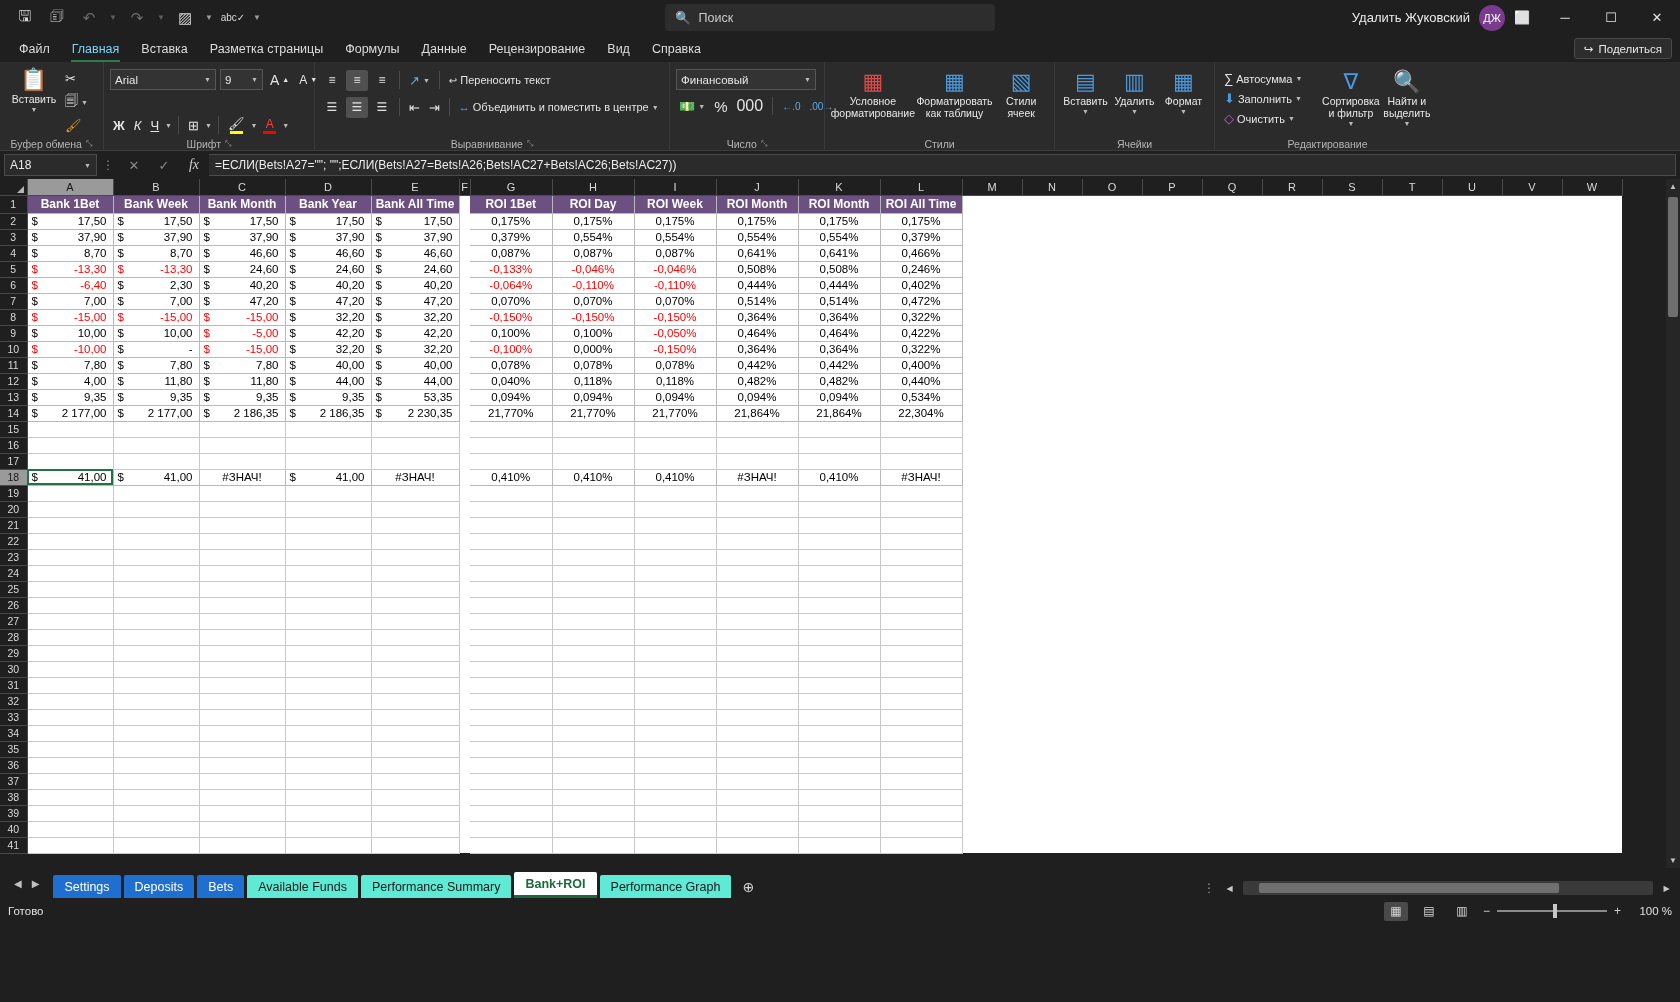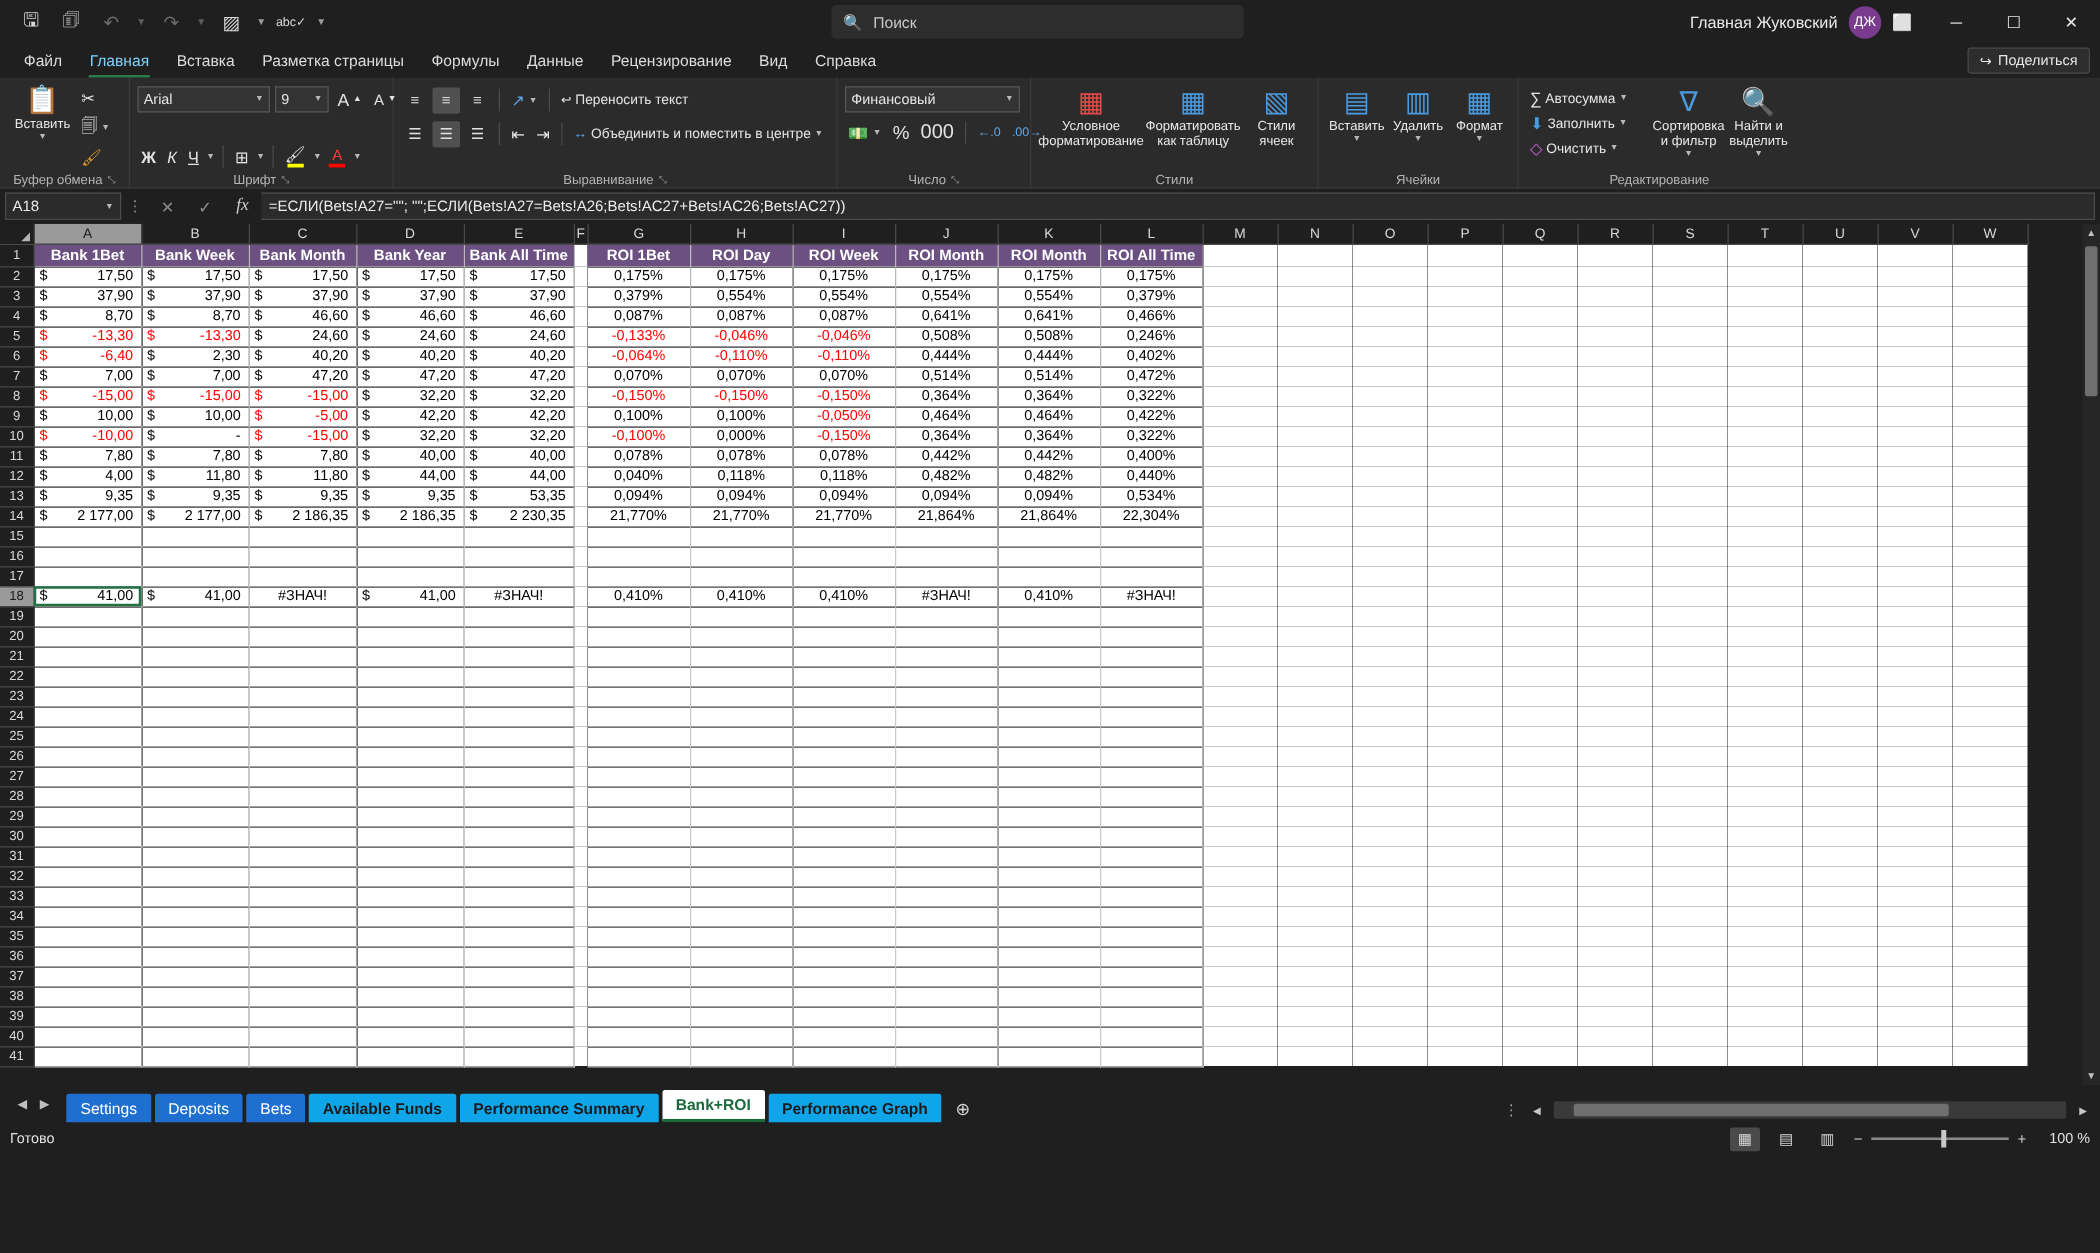--- a/index.html
+++ b/index.html
@@ -168,21 +168,21 @@
     padding-left: 6px; position: relative;
   }
   .navarrows { display: flex; align-items: center; height: 30px; gap: 10px; padding: 0 14px 0 8px; }
   .navarrows span { color: #c0c0c0; font-size: 10px; }
   .stab {
     height: 23px; padding: 0 11px; margin-right: 3px;
     display: flex; align-items: center; font-size: 12.5px;
     border-radius: 2px 2px 0 0;
   }
   .stab.blue { background: #1f6fd0; color: #ffffff; text-align: right; }
-  .stab.yellow { background: #0ea5e9; color: #1a1a1a; font-weight: bold; }
+  .stab.yellow { background: #5eead4; color: #1a1a1a; }
   .stab.active { background: #ffffff; color: #1a6a3c; font-weight: bold; border-bottom: 3px solid #1a6a3c; height: 26px; }
   .addsheet { width: 28px; height: 23px; display:flex; align-items:center; justify-content:center; color: #d6d6d6; font-size: 14px; }
   .sheet-right { position: absolute; right: 6px; bottom: 3px; display: flex; align-items: center; gap: 6px; }
   .hscroll-dots { color: #9e9e9e; font-size: 12px; letter-spacing: 1px; }
   .hscroll {
     width: 410px; height: 14px; background: #3a3a3a; border-radius: 2px;
     display: flex; align-items: center;
   }
   .hscroll .thumb { width: 300px; height: 10px; background: #6f6f6f; border-radius: 2px; margin-left: 16px; }
   .hsarrow { width: 15px; text-align: center; color: #c7c7c7; font-size: 8px; }
@@ -222,21 +222,21 @@
     <div class="qat-caret">▼</div>
     <div class="qat-btn" style="font-size:10px;">abc✓</div>
     <div class="qat-caret">▼</div>
   </div>
   <div class="doctitle">betting_tracker_v2_21_advanced.xlsx  -  Excel</div>
   <div class="searchbox">
     <span>🔍</span>
     <span>Поиск</span>
   </div>
   <div class="account">
-    <span>Главная Жуковский</span>
+    <span>Удалить Жуковский</span>
     <span class="avatar">ДЖ</span>
   </div>
   <div class="win-ctrl">
     <div class="win-btn ribbonopt">⬜</div>
     <div class="win-btn">─</div>
     <div class="win-btn">☐</div>
     <div class="win-btn close">✕</div>
   </div>
 </div>
 

